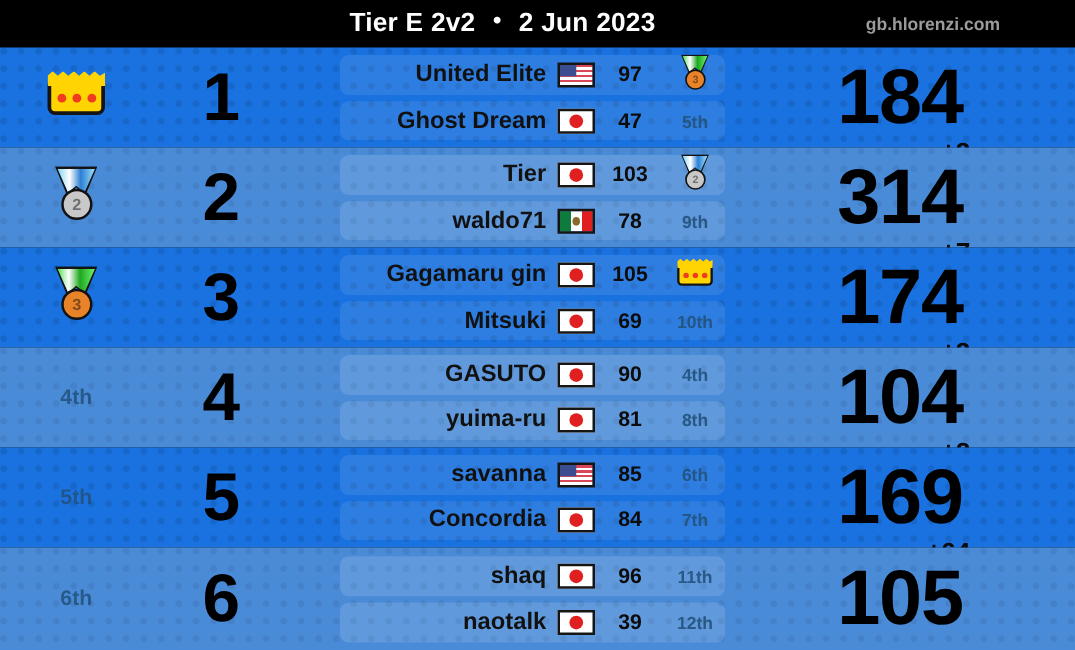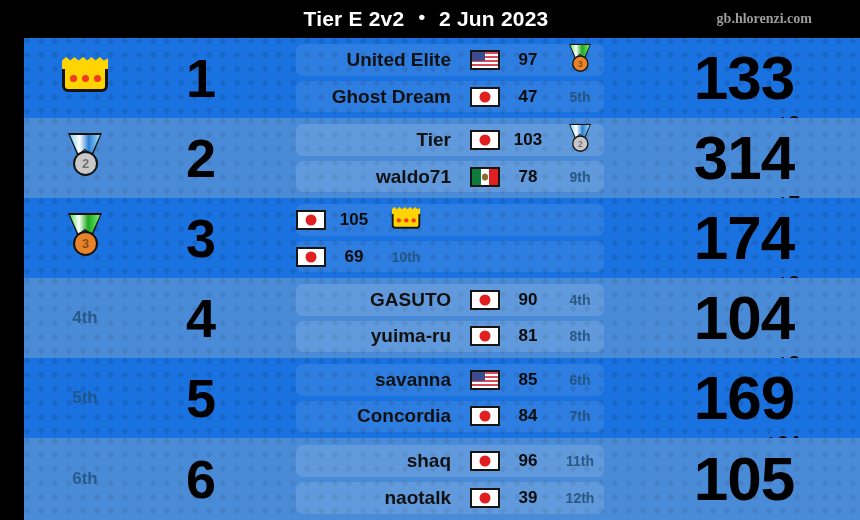--- a/index.html
+++ b/index.html
@@ -6,21 +6,20 @@
   html, body {
     width: 860px; height: 520px;
     background: #000;
     font-family: "Liberation Sans", sans-serif;
     overflow: hidden;
   }
   .app {
     position: relative;
     width: 804px; height: 520px;
     background: #0b0b0b;
-    margin-left: 24px;
   }
 
   
   .header {
     position: relative;
     height: 38px;
     background: #000;
     display: flex;
     align-items: center;
     justify-content: center;
@@ -35,27 +34,26 @@
   .header-sep {
     color: #ffffff;
     font-size: 19px;
     font-weight: bold;
     margin: 0 14px;
     position: relative;
     top: -2px;
   }
   .header-site {
     position: absolute;
-    right: 16px;
+    right: 4px;
     top: 50%;
     transform: translateY(-50%);
     color: #9b9b9b;
     font-size: 14px;
     font-weight: bold;
-    font-family: Liberation Serif, serif;
   }
 
   
   .table {
     position: relative;
     width: 860px;
     height: 482px;
   }
   .row {
     position: relative;
@@ -170,21 +168,21 @@
     height: 32px;
     display: flex;
     align-items: center;
     background: rgba(255,255,255,0.09);
     border-radius: 7px;
   }
   .row.light .player { background: rgba(255,255,255,0.12); }
   .p-name {
     flex: 1;
     text-align: right;
-    padding-right: 19px;
+    padding-right: 9px;
     color: #111;
     font-size: 19px;
     font-weight: bold;
     white-space: nowrap;
     overflow: hidden;
   }
   .flag {
     flex: 0 0 30px;
     width: 30px; height: 20px;
     border: 2px solid #151515;
@@ -311,21 +309,21 @@
           <div class="player">
             <span class="p-name">Ghost Dream</span>
             <span class="flag jp"></span>
             <span class="p-score">47</span>
             <span class="p-badge">
               <span class="p-place">5th</span>
             </span>
           </div>
         </div>
         <div class="total-col">
-          <div class="total-wrap"><span class="total-num">133</span><span class="total-dev">±3</span></div>
+          <div class="total-wrap"><span class="total-num">184</span><span class="total-dev">±3</span></div>
         </div>
       </div>
       <div class="row light">
         <div class="rank-col">
           <div class="rank-badge">
             <span class="medal silver">
               <span class="ribbon-outline"></span>
               <span class="ribbon"></span>
               <span class="disc">2</span>
             </span>
@@ -364,35 +362,37 @@
             <span class="medal bronze">
               <span class="ribbon-outline"></span>
               <span class="ribbon"></span>
               <span class="disc">3</span>
             </span>
           </div>
           <div class="rank-num">3</div>
         </div>
         <div class="players-col">
           <div class="player">
+            <span class="p-name">Gagamaru gin</span>
             <span class="flag jp"></span>
             <span class="p-score">105</span>
             <span class="p-badge">
               <span class="crown">
                 <span class="body"></span>
                 <span class="teeth"></span>
                 <span class="dots">
                   <i></i>
                   <i></i>
                   <i></i>
                 </span>
               </span>
             </span>
           </div>
           <div class="player">
+            <span class="p-name">Mitsuki</span>
             <span class="flag jp"></span>
             <span class="p-score">69</span>
             <span class="p-badge">
               <span class="p-place">10th</span>
             </span>
           </div>
         </div>
         <div class="total-col">
           <div class="total-wrap"><span class="total-num">174</span><span class="total-dev">±3</span></div>
         </div>

